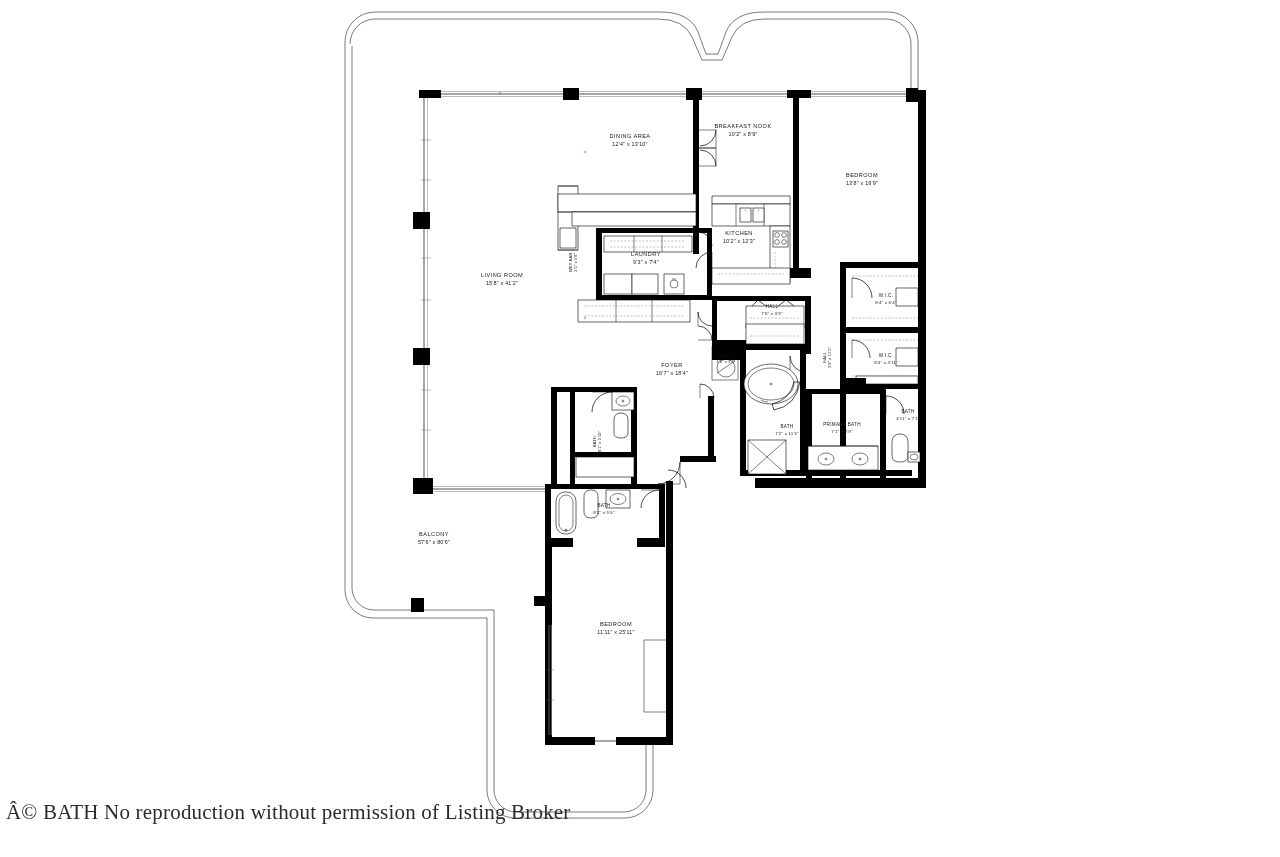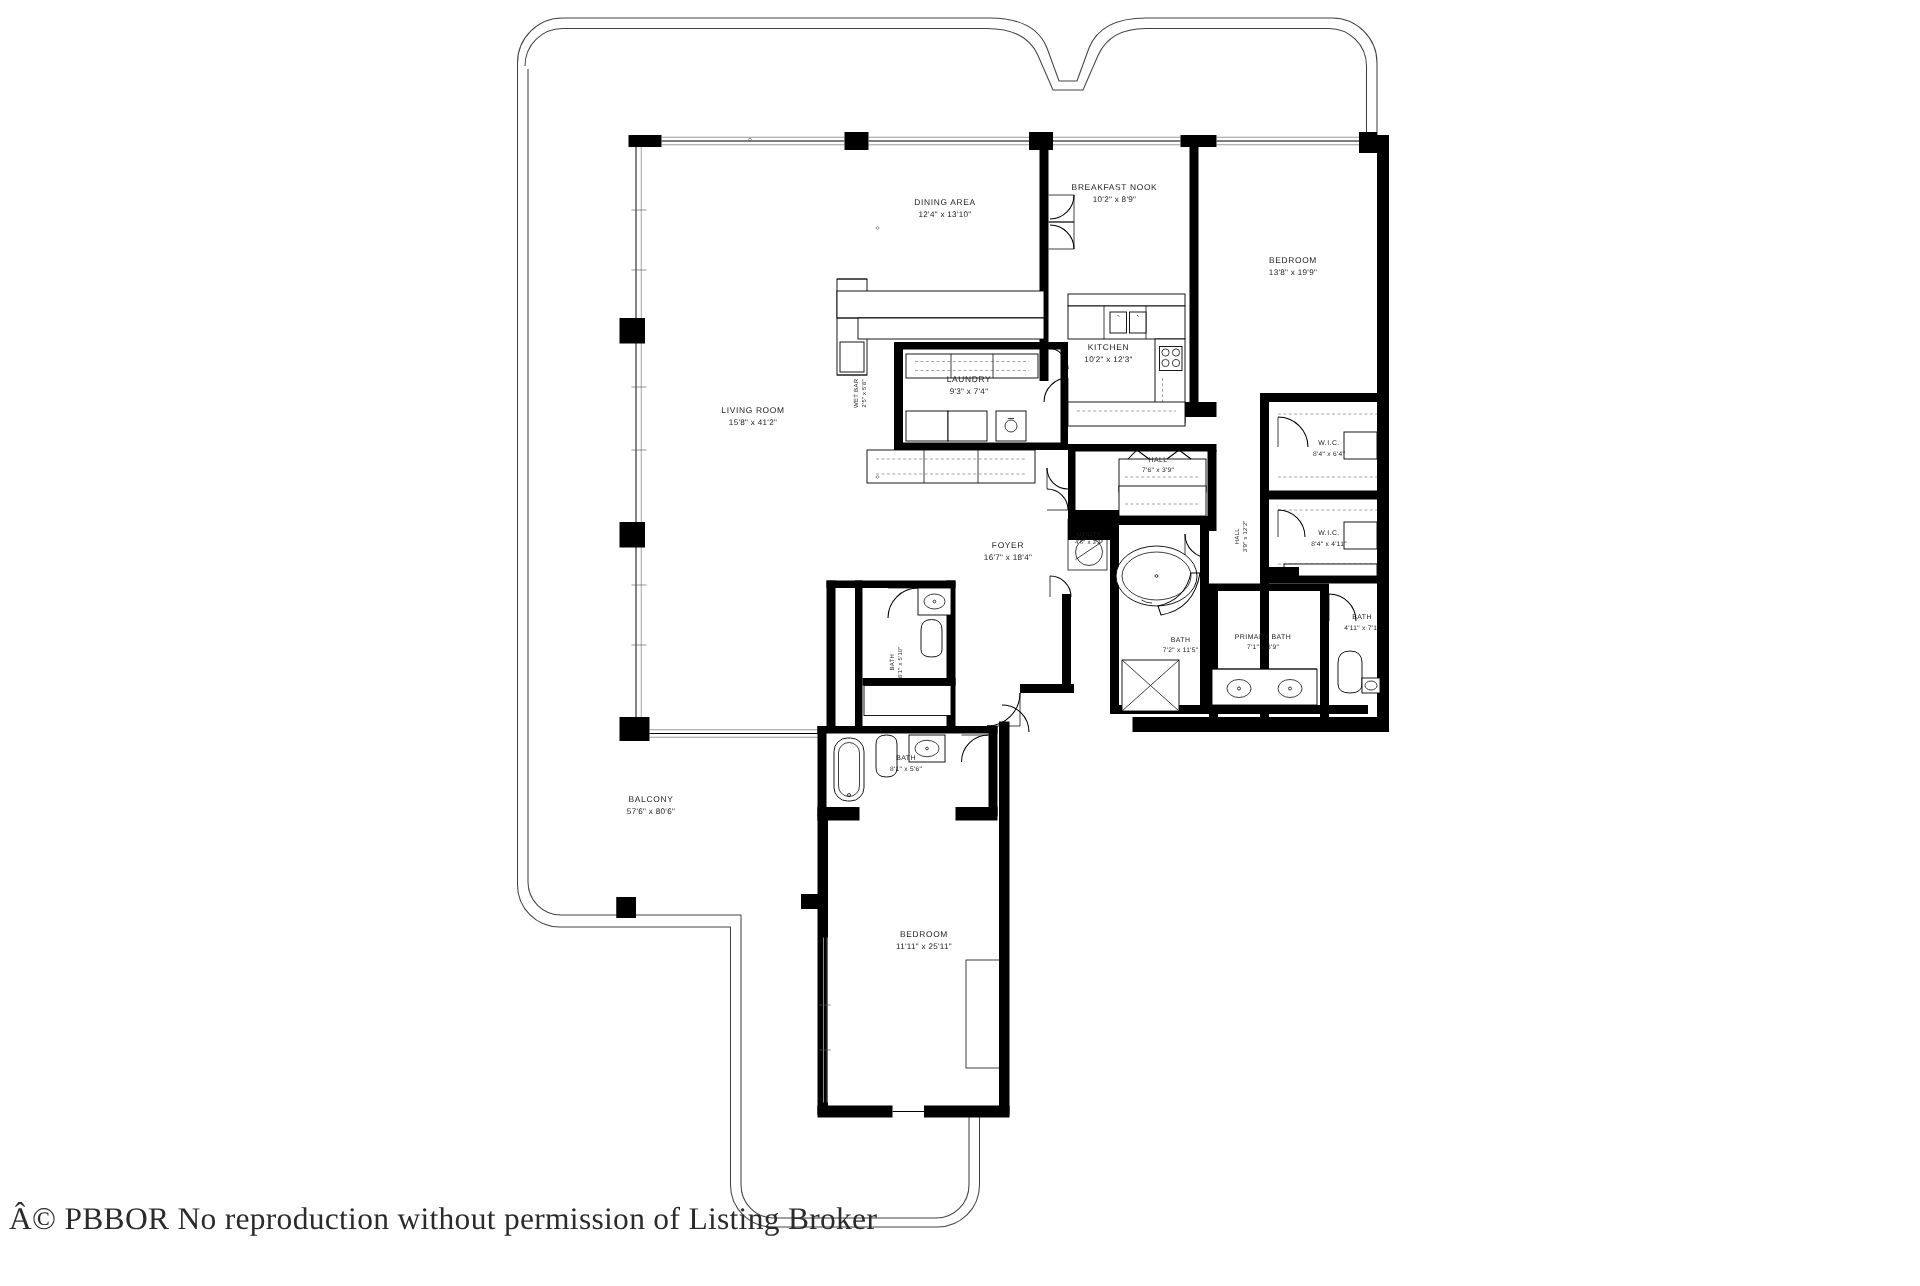--- a/index.html
+++ b/index.html
@@ -455,15 +455,15 @@
   <div class="room-label" style="left:434px; top:538px; transform:translate(-50%,-50%);">
     <span class="rname">BALCONY</span>
     <span class="rdim">57'6" x 80'6"</span>
   </div>
 
   <div class="room-label" style="left:616px; top:628px; transform:translate(-50%,-50%);">
     <span class="rname">BEDROOM</span>
     <span class="rdim">11'11" x 25'11"</span>
   </div>
 
-  <div id="footer-notice">Â© PBBOR No reproduction without permission of Listing Broker</div>
+  <div id="footer-notice">Â© BATH No reproduction without permission of Listing Broker</div>
 
 </div>
 
 </body></html>

